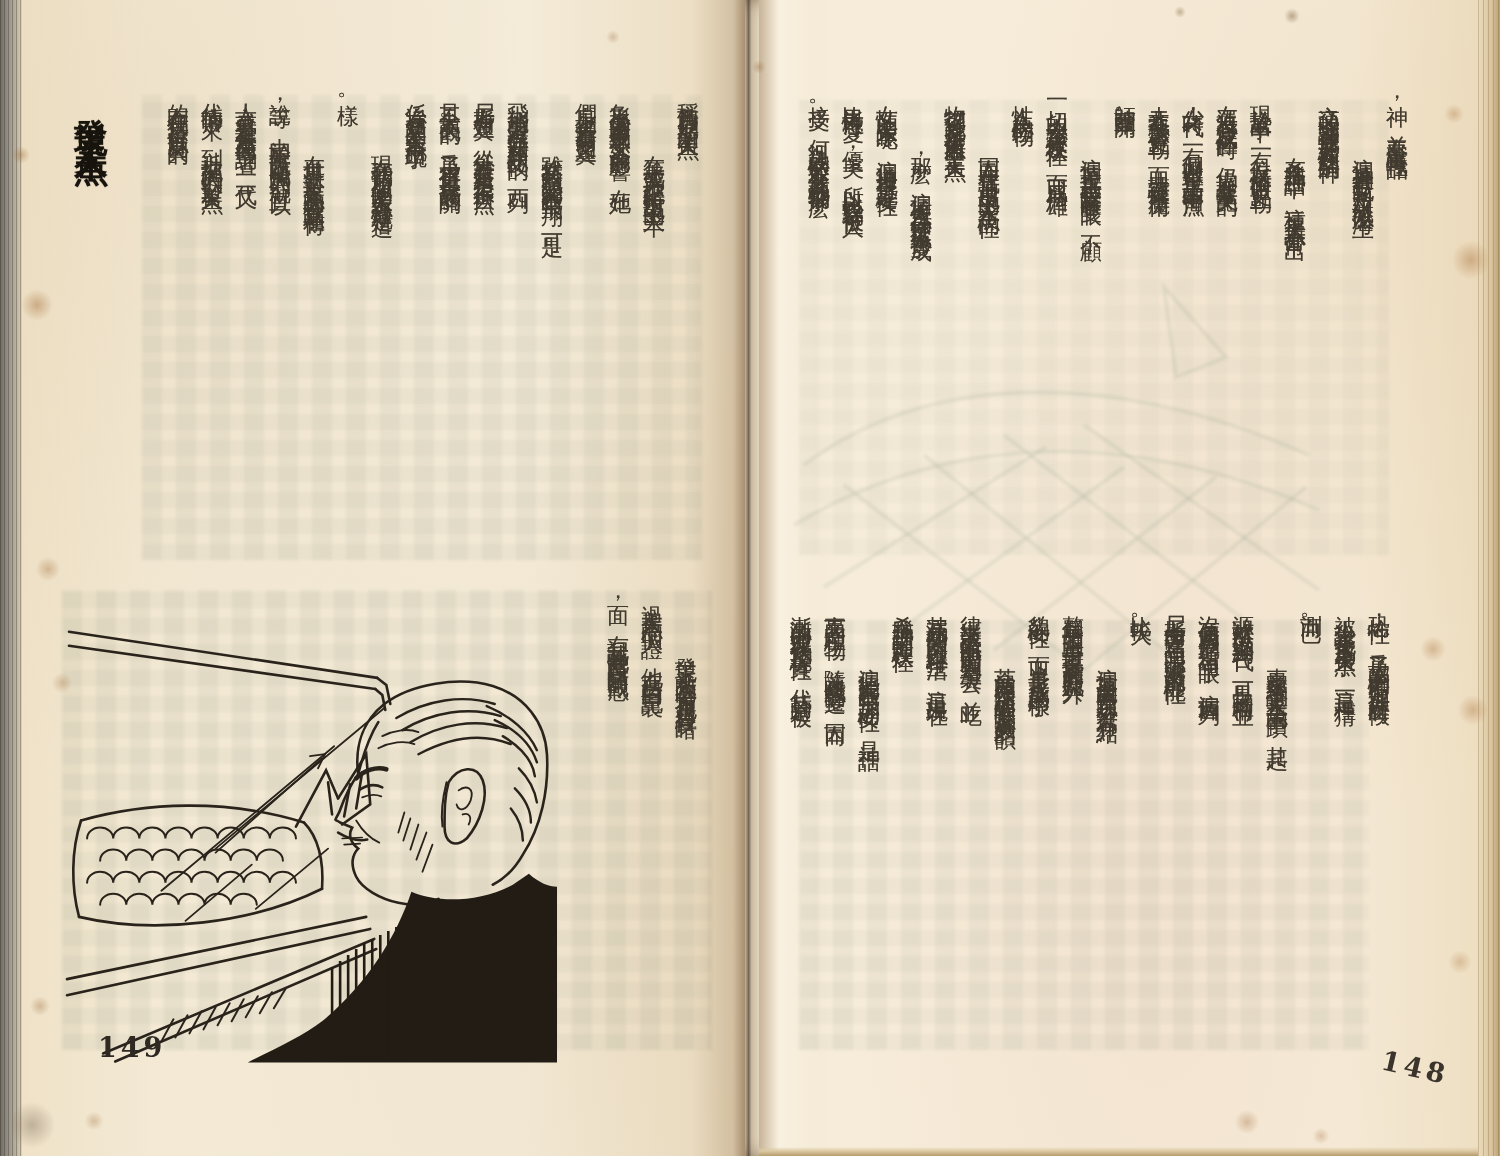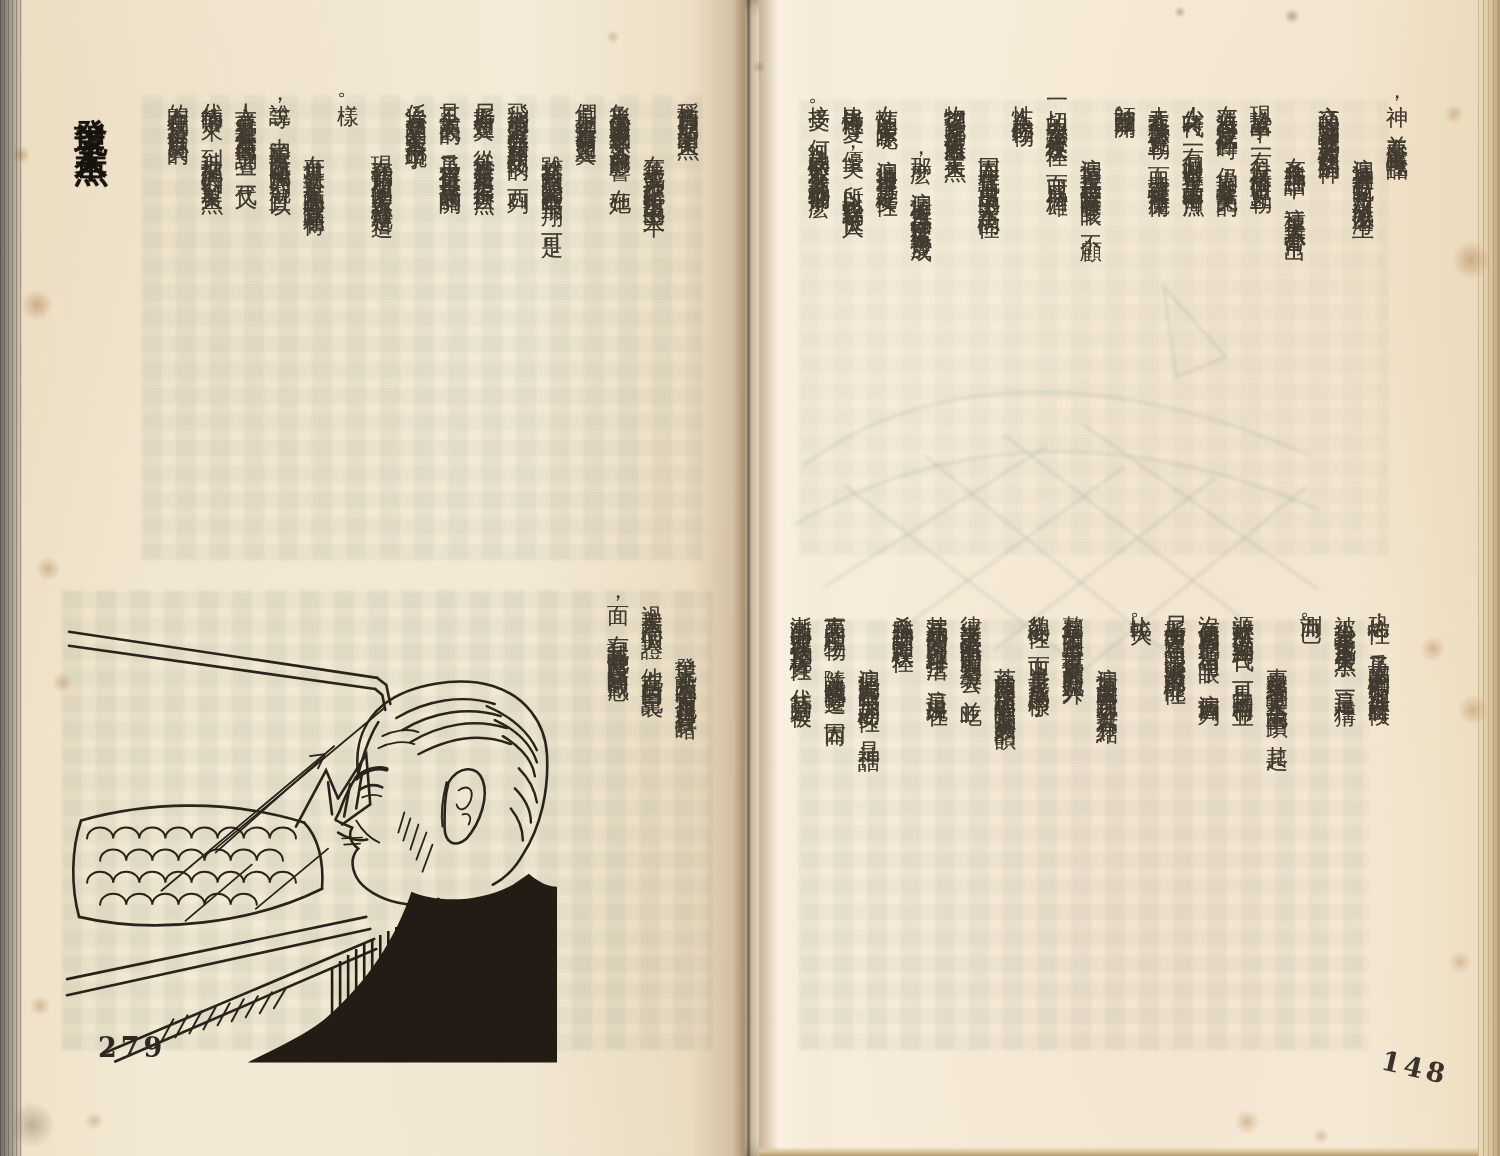--- a/index.html
+++ b/index.html
@@ -196,21 +196,21 @@
         <path d="M380,196 C376,212 374,226 376,240" stroke-width="2"></path>
       </g>
 
       <path d="M345,305 C370,316 412,316 446,298 L462,287 C472,296 482,300 490,300 L490,475 L182,475 C212,460 238,448 256,434 C300,398 330,350 345,305 Z" fill="#221c15" stroke="none"></path>
 
       <g stroke="#221c15" stroke-width="2.6" fill="none">
         <path d="M266,380 L266,474 M274,374 L274,474 M282,368 L282,474 M290,362 L290,474 M298,356 L298,474 M306,352 L306,474 M314,348 L314,474 M322,344 L322,474 M330,340 L330,474 M338,336 L338,474"></path>
       </g>
     </svg>
 
-    <div class="pagenum pn-left">279</div>
+    <div class="pagenum pn-left">149</div>
   </div>
 
   <div class="gutter"></div>
 
   <div class="page page-right">
     <div class="ghost ghost-cols g-rt"></div>
     <div class="ghost ghost-cols g-rb"></div>
     <svg class="ghost ghost-net" viewBox="0 0 545 475">
       <g stroke="rgba(104,134,110,0.22)" stroke-width="3.5" fill="none">
         <path d="M20,240 C140,150 320,140 525,230"></path>

